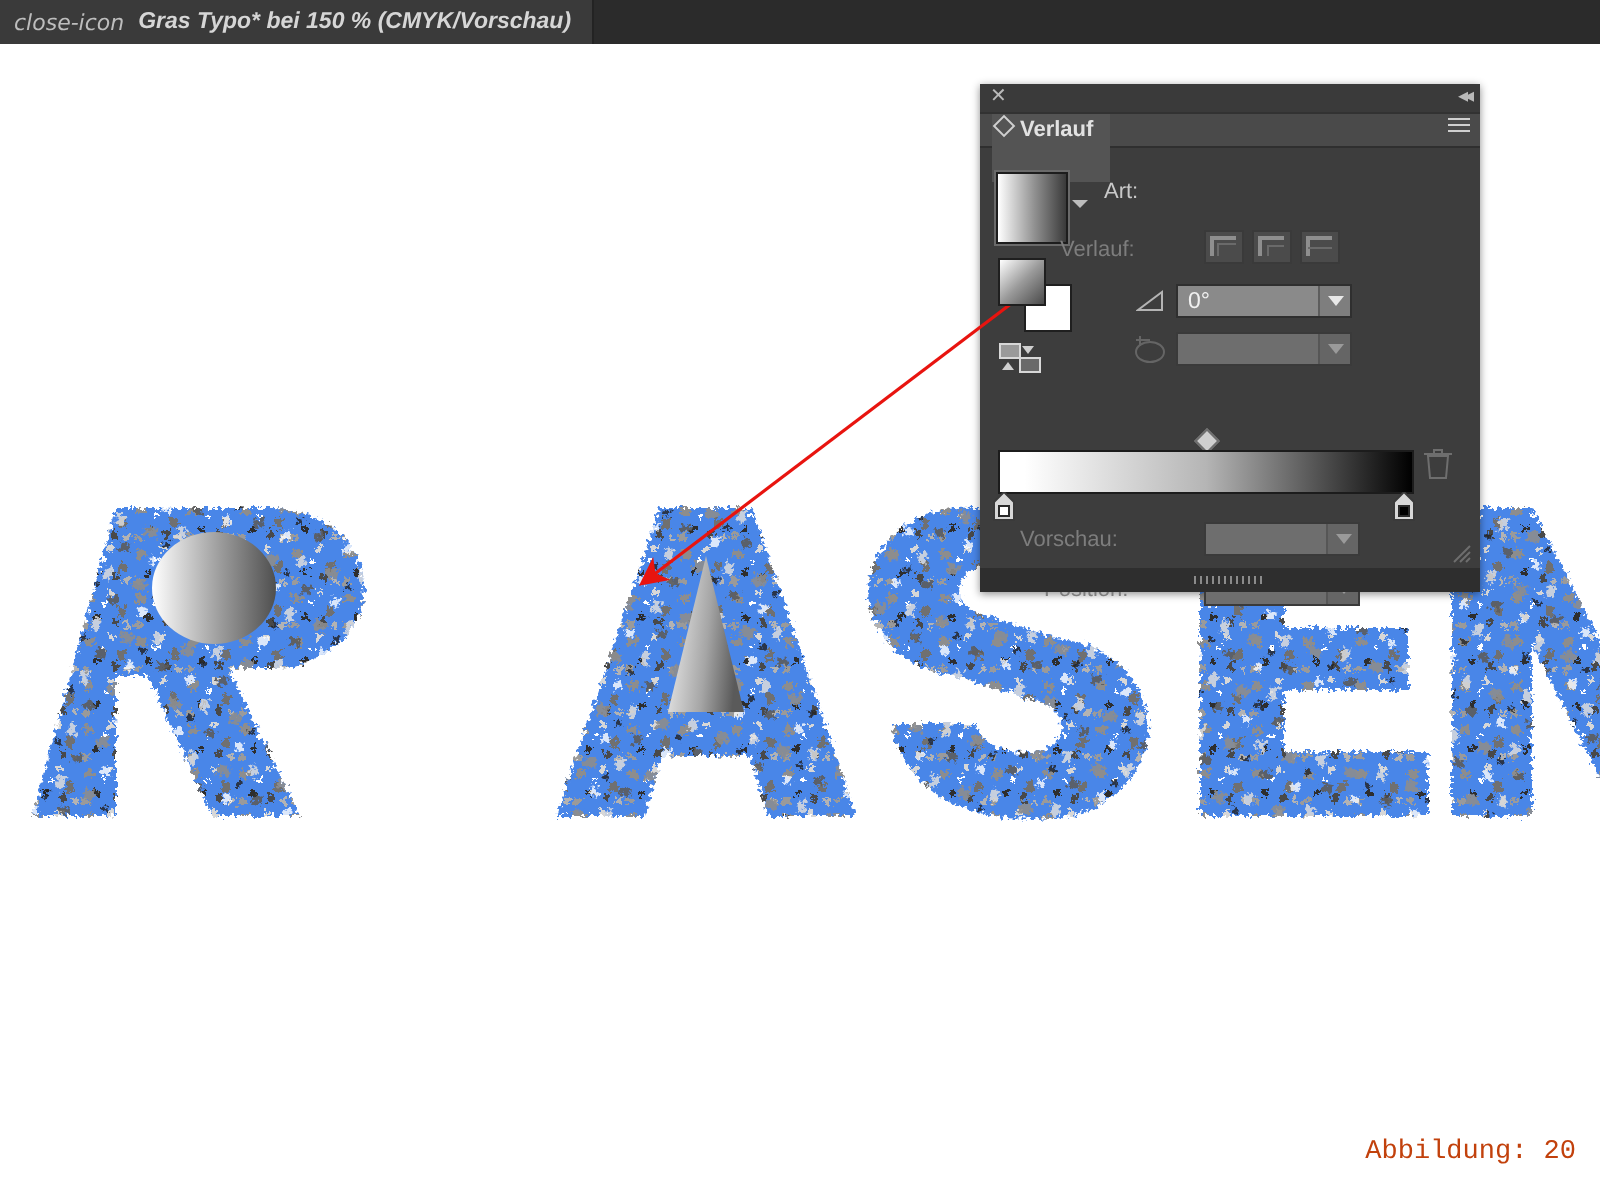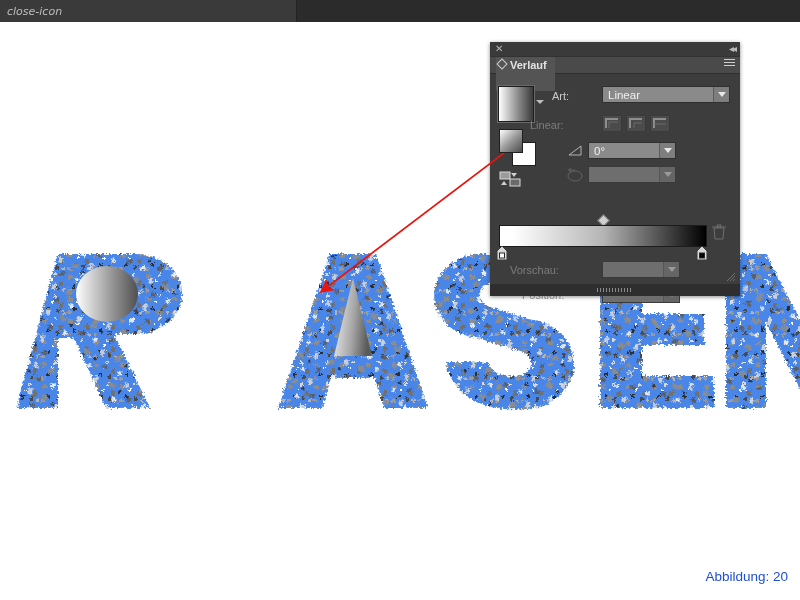--- a/index.html
+++ b/index.html
@@ -172,30 +172,31 @@
     width:36px;height:4px;
     background:repeating-linear-gradient(to right,#8b8b8b 0 1px,transparent 1px 3px);
   }
 
   
   #annot-arrow{position:absolute;left:0;top:22px;width:800px;height:578px;pointer-events:none;}
 
   
   #figcaption{
     position:absolute;right:12px;bottom:16px;
-    color:#1d4ed8;font-size:13.5px;
-    font-family:Liberation Sans, sans-serif;
+    color:#c2410c;font-size:13.5px;
+    font-family:Liberation Mono, monospace;
   }
 </style>
 </head>
 <body>
 
 <div id="tabbar">
   <div id="doctab" style="width: 297px;">
     <span class="closex">close-icon</span>
+    <span class="ttl">Gras Typo* bei 150 % (CMYK/Vorschau)</span>
   </div>
 </div>
 
 <div id="canvas">
 
   <div id="wordart">
     <svg width="800" height="200" viewBox="0 0 800 200" xmlns="http://www.w3.org/2000/svg" aria-label="RASEN">
       <defs>
         <linearGradient id="cg" x1="0" y1="0" x2="1" y2="0">
           <stop offset="0%" stop-color="#ffffff"></stop>
@@ -296,28 +297,22 @@
       <div class="revicon">
         <svg width="24" height="16" viewBox="0 0 24 16">
           <rect x="1" y="1" width="10" height="7" fill="#9a9a9a" stroke="#d8d8d8"></rect>
           <rect x="11" y="8" width="10" height="7" fill="#6a6a6a" stroke="#d8d8d8"></rect>
           <path d="M12 2 h6 l-3 4 z" fill="#cfcfcf"></path>
           <path d="M2 14 h6 l-3 -4 z" fill="#cfcfcf"></path>
         </svg>
       </div>
 
       <span class="lbl" style="left:62px;top:16px;width:46px;">Art:</span>
-      <div class="fld" style="left:112px;top:12px;width:128px;">
-        <span class="v">Linear</span>
-        <span class="ar">
-            <b></b>
-          </span>
-      </div>
-
-      <span class="lbl dis" style="left:40px;top:45px;width:68px;">Linear:</span>
+
+      <span class="lbl dis" style="left:40px;top:45px;width:68px;">Verlauf:</span>
       <div class="kbtn" style="left:112px;top:41px;">
         <svg width="18" height="15" viewBox="0 0 18 15">
             <path d="M3 12 V3 h12" stroke="#8e8e8e" fill="none" stroke-width="2"></path>
             <path d="M6 12 V6 h9" stroke="#6a6a6a" fill="none"></path>
           </svg>
       </div>
       <div class="kbtn" style="left:136px;top:41px;">
         <svg width="18" height="15" viewBox="0 0 18 15">
             <path d="M3 12 V3 h12" stroke="#8e8e8e" fill="none" stroke-width="2"></path>
             <path d="M7 12 V7 h8" stroke="#6a6a6a" fill="none"></path>

